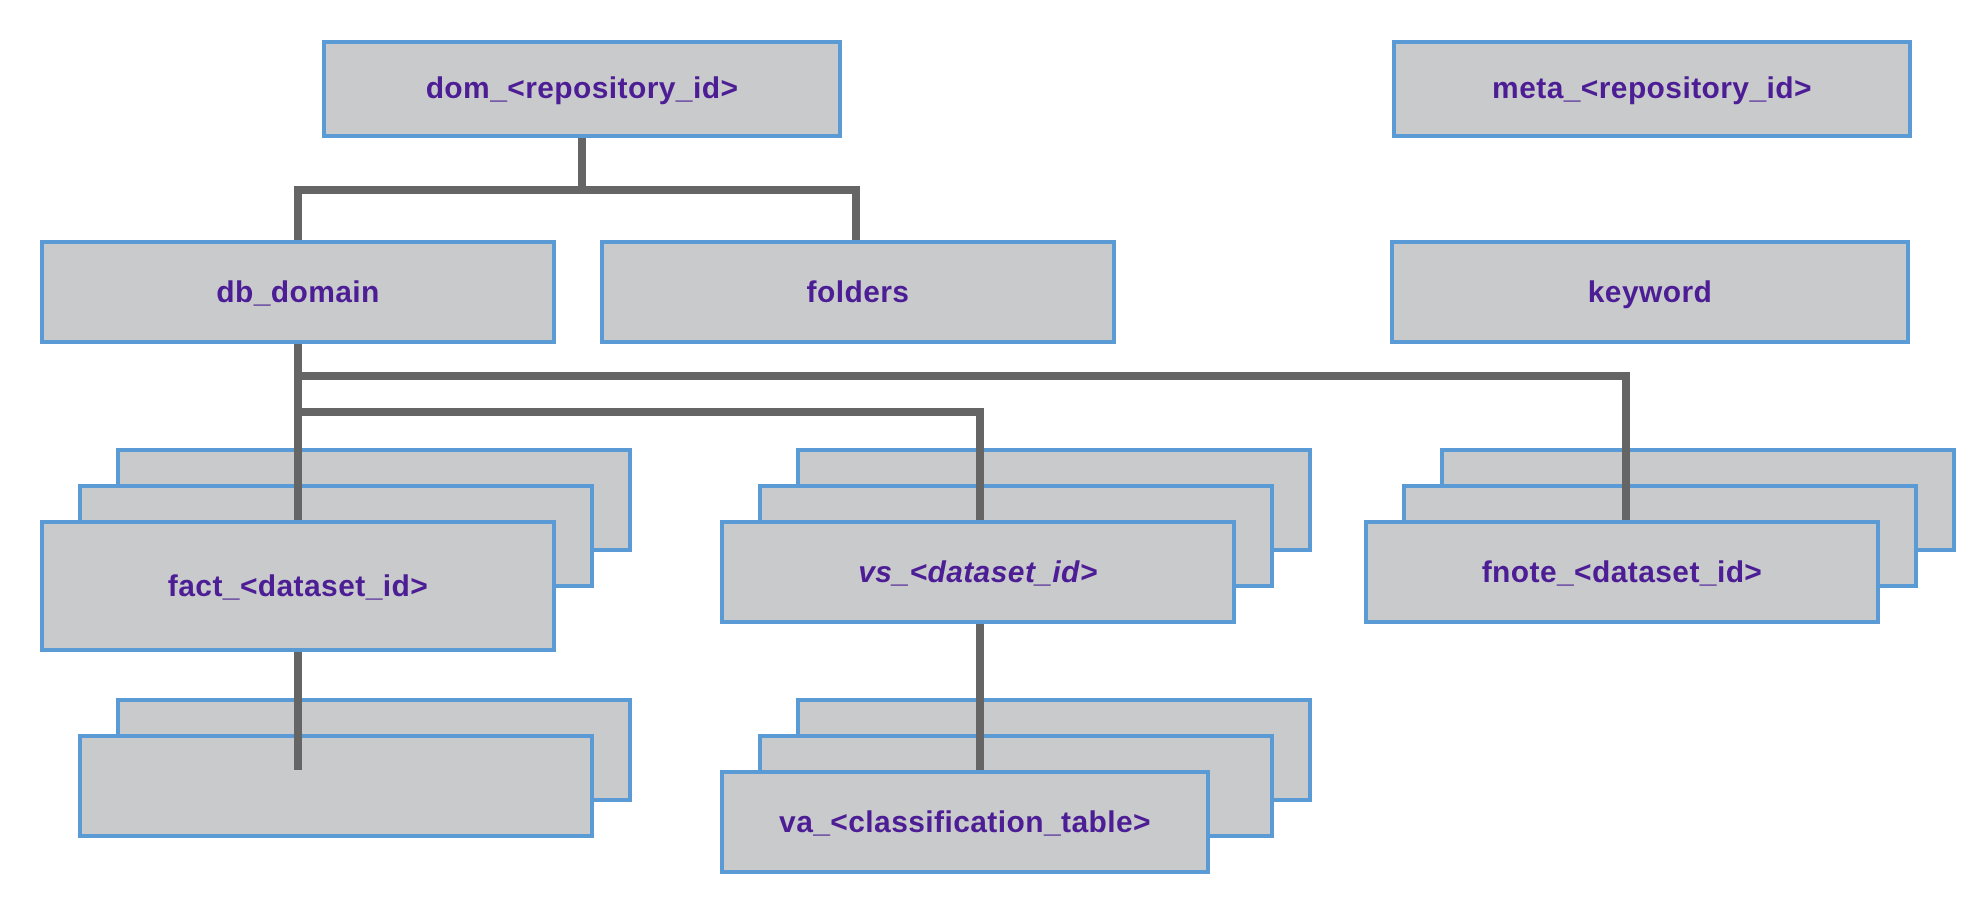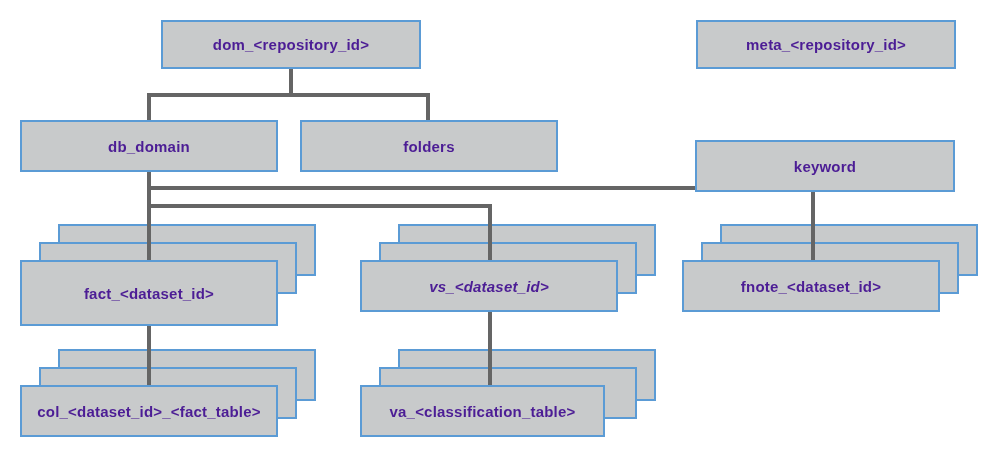--- a/index.html
+++ b/index.html
@@ -39,21 +39,21 @@
     z-index: 2;
   }
 
   
   #node-dom   { left: 161px; top: 20px; width: 260px; height: 49px; }
   #node-meta  { left: 696px; top: 20px; width: 260px; height: 49px; }
 
   
   #node-dbdomain { left: 20px;  top: 120px; width: 258px; height: 52px; }
   #node-folders  { left: 300px; top: 120px; width: 258px; height: 52px; }
-  #node-keyword  { left: 695px; top: 120px; width: 260px; height: 52px; margin-top: 20px; }
+  #node-keyword  { left: 695px; top: 120px; width: 260px; height: 52px; }
 
   
   #node-fact  { left: 20px;  top: 260px; width: 258px; height: 66px; }
   #node-vs    { left: 360px; top: 260px; width: 258px; height: 52px; font-style: italic; }
   #node-fnote { left: 682px; top: 260px; width: 258px; height: 52px; }
 
   
   #node-col { left: 20px;  top: 385px; width: 258px; height: 52px; }
   #node-va  { left: 360px; top: 385px; width: 245px; height: 52px; }
 
@@ -107,16 +107,15 @@
   <div class="conn" id="conn-vs-va-down"></div>
 
   <div class="box" id="node-dom">dom_&lt;repository_id&gt;</div>
   <div class="box" id="node-dbdomain">db_domain</div>
   <div class="box" id="node-meta">meta_&lt;repository_id&gt;</div>
   <div class="box" id="node-folders">folders</div>
   <div class="box" id="node-keyword">keyword</div>
   <div class="box" id="node-fact">fact_&lt;dataset_id&gt;</div>
   <div class="box" id="node-vs">vs_&lt;dataset_id&gt;</div>
   <div class="box" id="node-fnote">fnote_&lt;dataset_id&gt;</div>
-  <div class="box" id="node-col">col_&lt;dataset_id&gt;_&lt;fact_table&gt;</div>
   <div class="box" id="node-va">va_&lt;classification_table&gt;</div>
 
 </div>
 
 </body></html>

